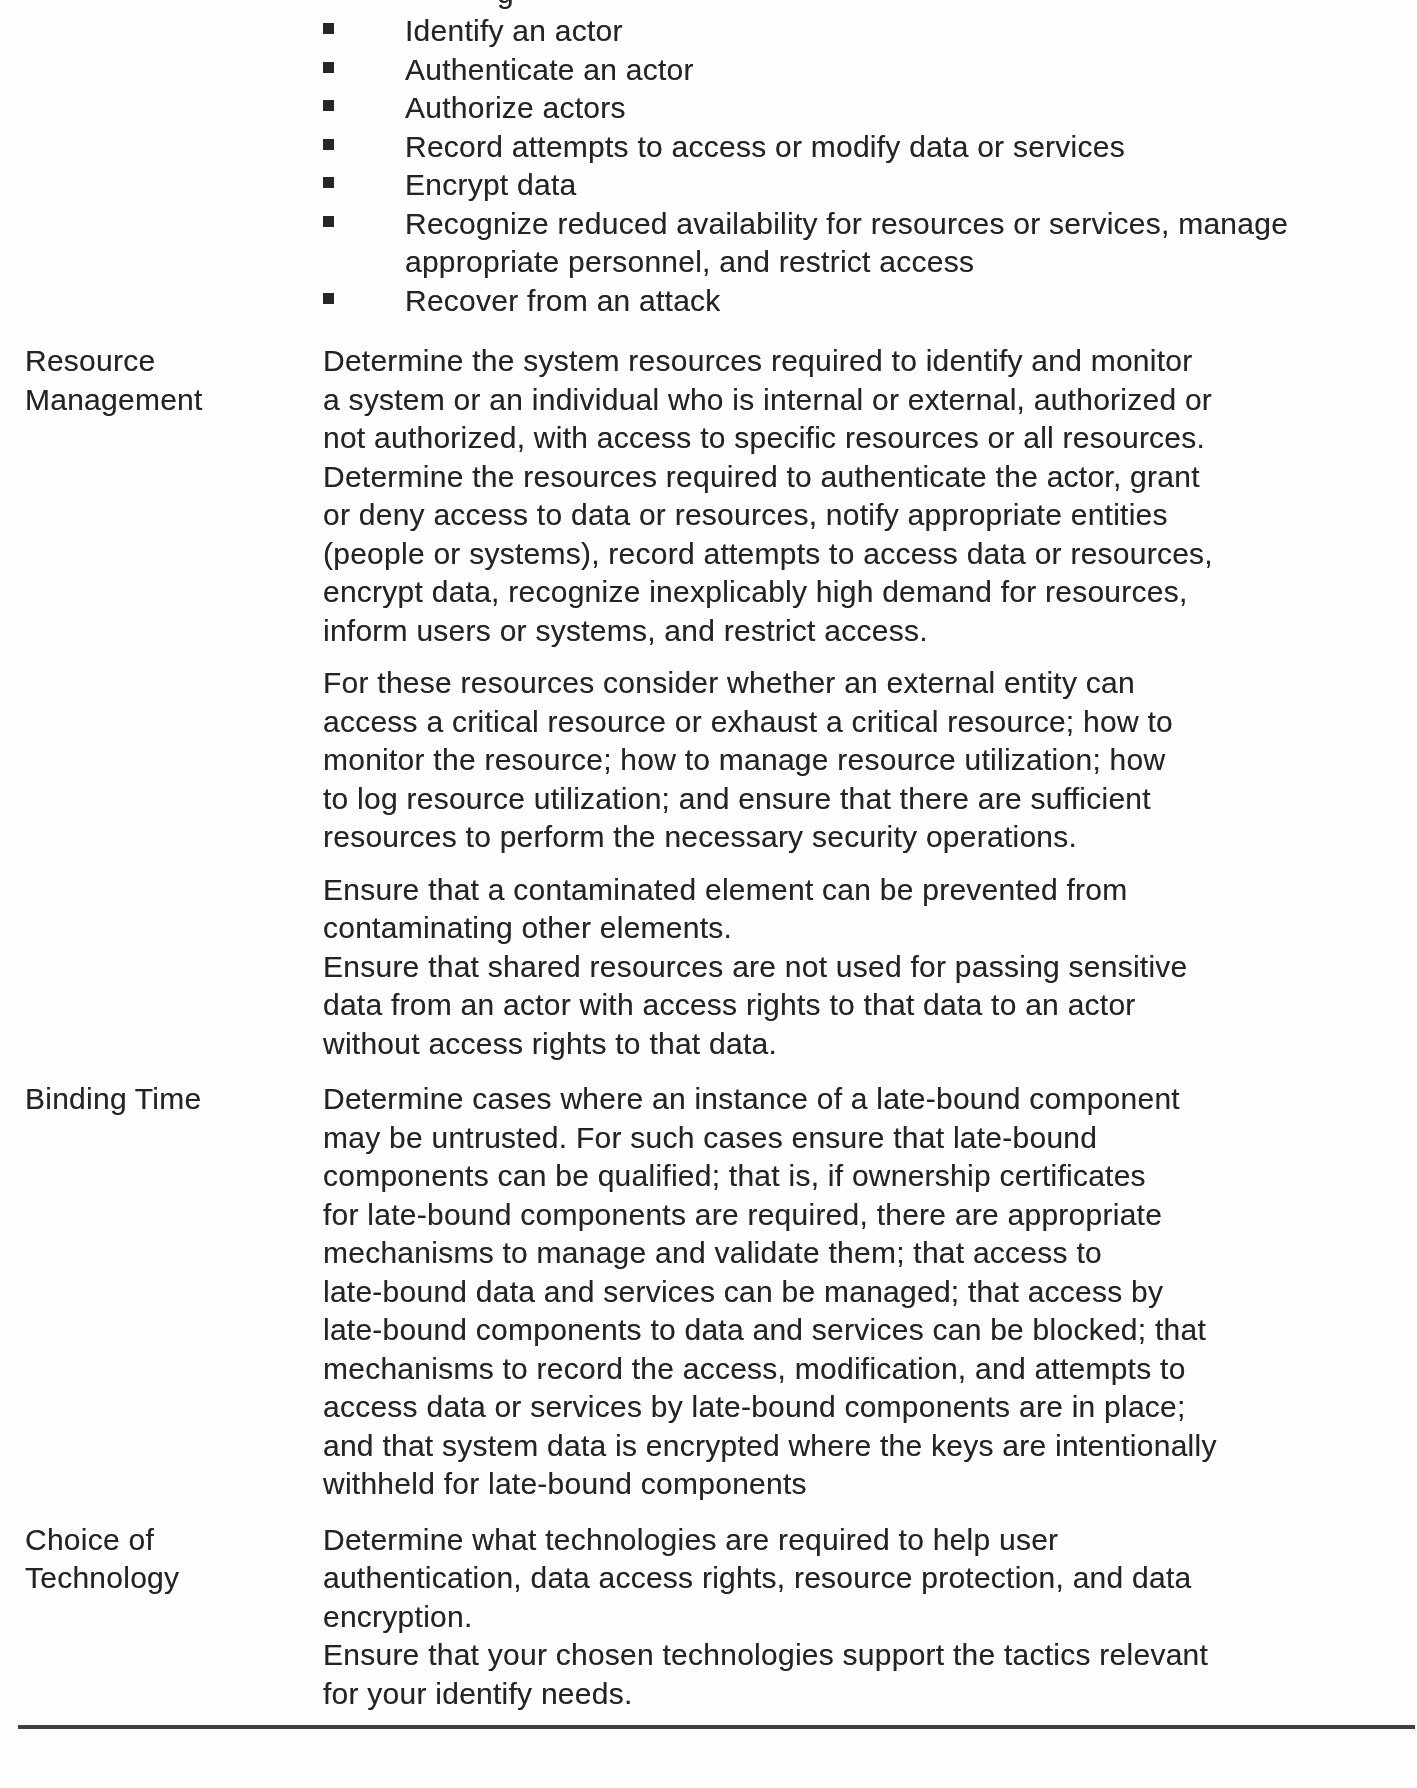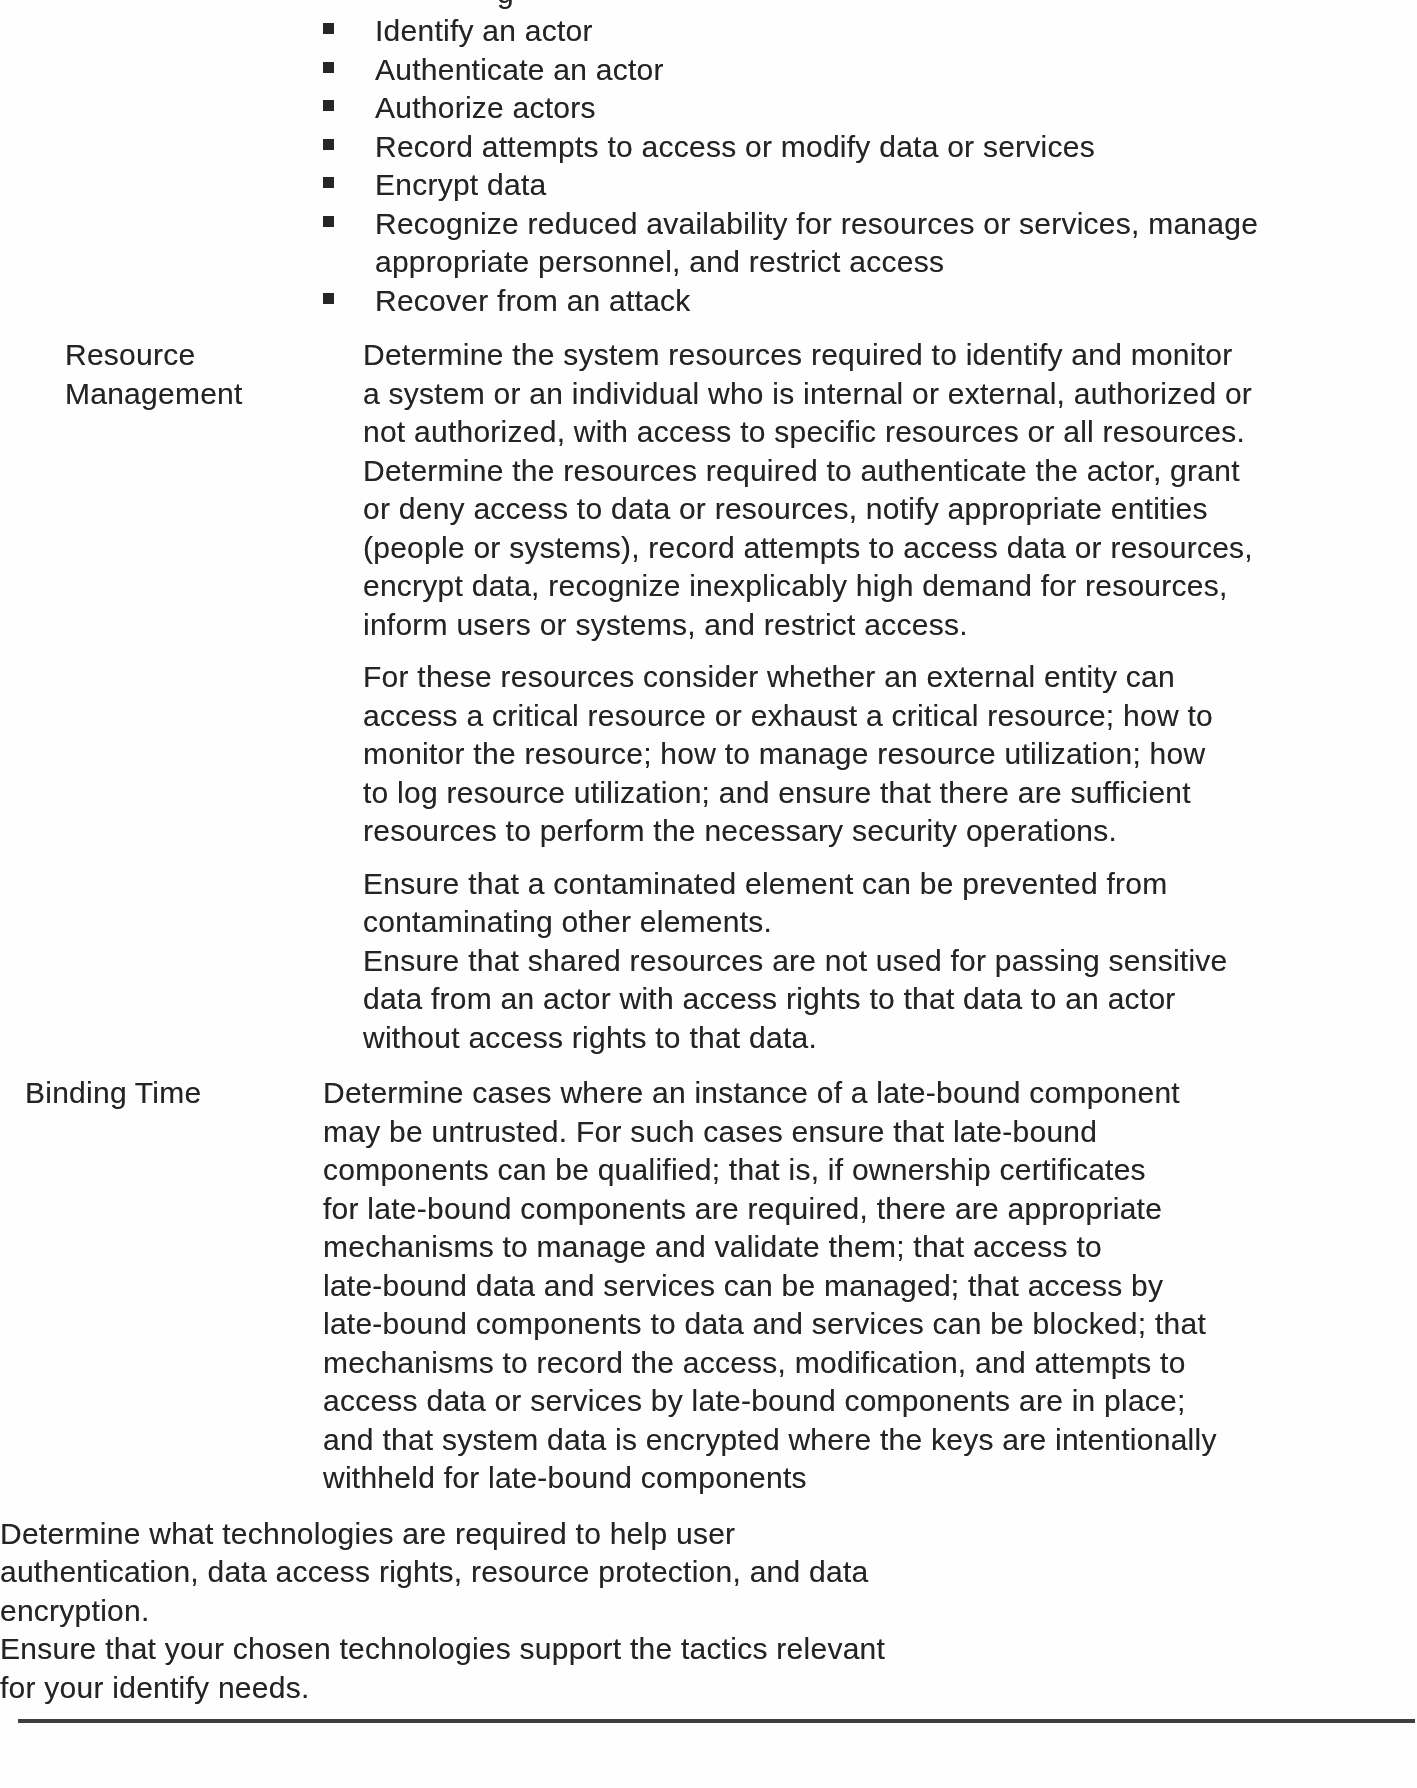--- a/index.html
+++ b/index.html
@@ -29,28 +29,28 @@
     flex:0 0 323px;width:323px;box-sizing:border-box;
     padding-left:25px;padding-right:85px;
     white-space:pre-line;
   }
   .body-col{flex:1 1 auto;max-width:1094px;}
 
   .para{margin:0;white-space:pre-line;}
   .para.spaced{margin-top:14px;}
   .para.tight{margin-top:0;}
 
-  .bullet{display:flex;align-items:flex-start;}
+  .bullet{display:flex;align-items:flex-start;gap:30px;}
   .bullet-marker{flex:0 0 52px;}
   .bullet-marker .sq{
     display:block;width:11px;height:11px;background:#262626;margin-top:11px;
   }
   .bullet-text{white-space:pre-line;}
 
-  .row-rm{margin-top:16px;padding-left:40px;}
+  .row-rm{margin-top:22px;}
   .row-gap{margin-top:17px;}
 
   .bottom-rule{
     margin:12px 0 0 18px;
     width:1397px;height:4px;background:#3f3f3f;
   }
 </style>
 </head>
 <body>
 
@@ -146,20 +146,21 @@
 late-bound data and services can be managed; that access by
 late-bound components to data and services can be blocked; that
 mechanisms to record the access, modification, and attempts to
 access data or services by late-bound components are in place;
 and that system data is encrypted where the keys are intentionally
 withheld for late-bound components</p>
     </div>
   </div>
 
   <div class="trow row-gap">
+    <div class="label-col">Choice of Technology</div>
     <div class="body-col">
       <p class="para">Determine what technologies are required to help user
 authentication, data access rights, resource protection, and data
 encryption.</p>
       <p class="para tight">Ensure that your chosen technologies support the tactics relevant
 for your identify needs.</p>
     </div>
   </div>
 
   <div class="bottom-rule"></div>

